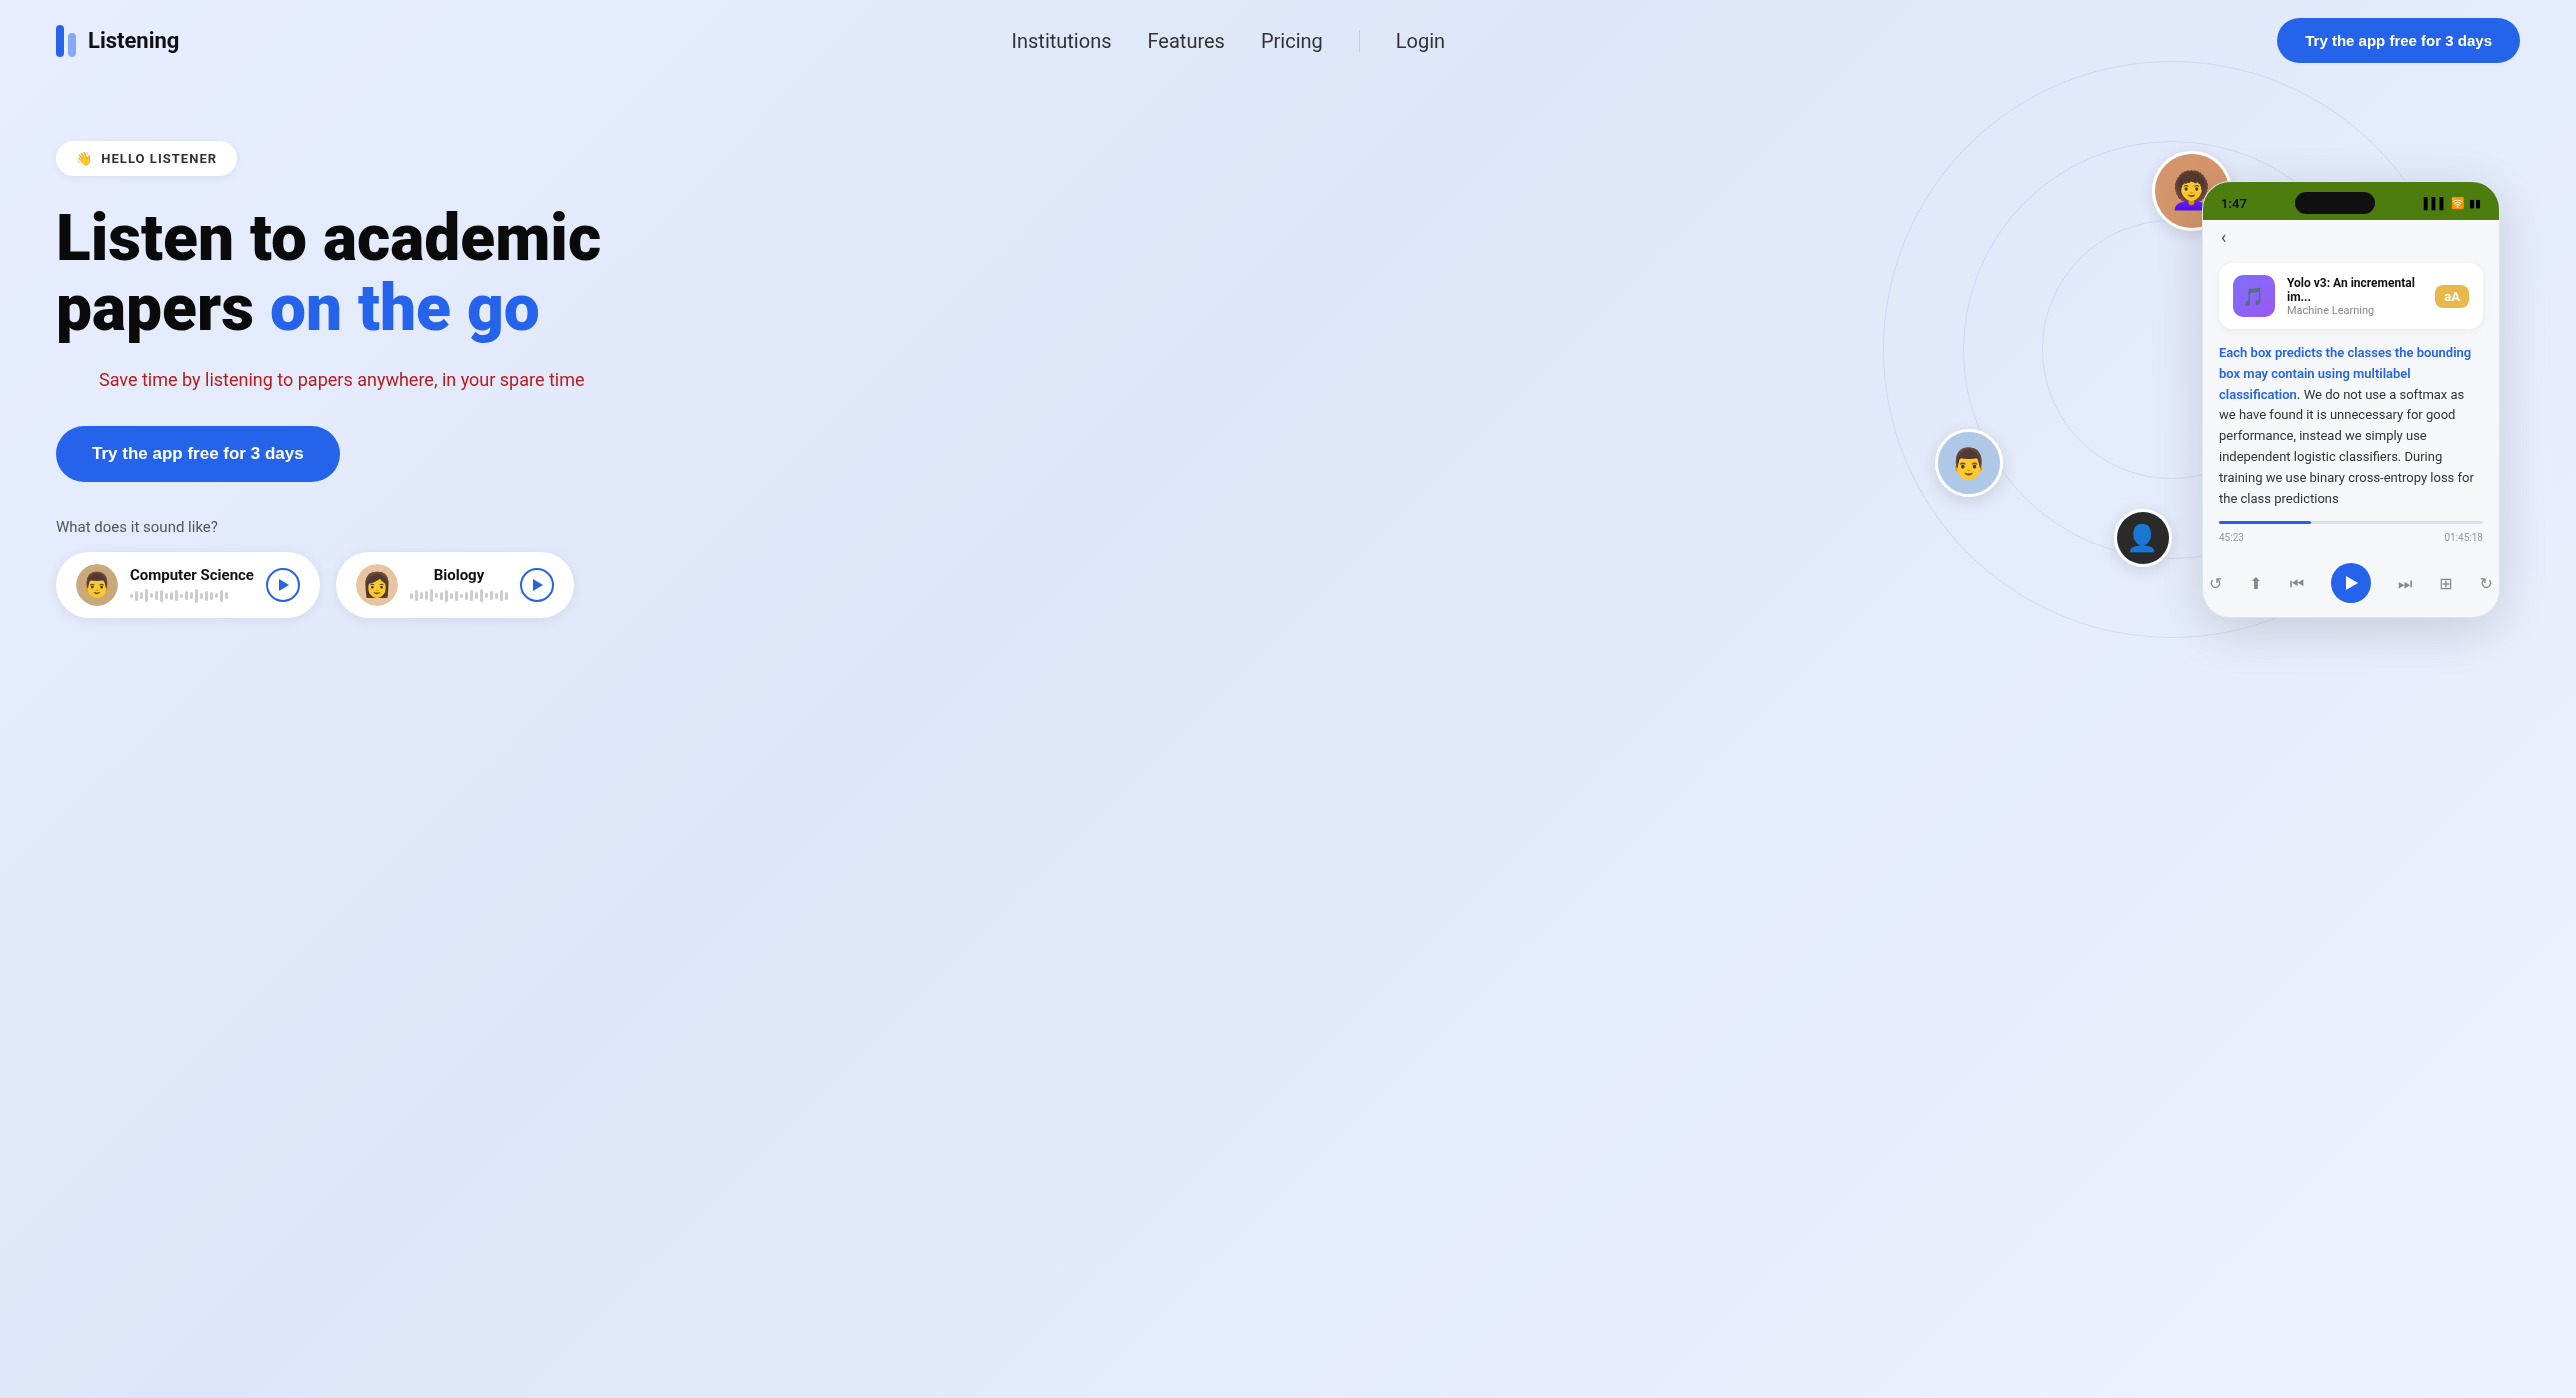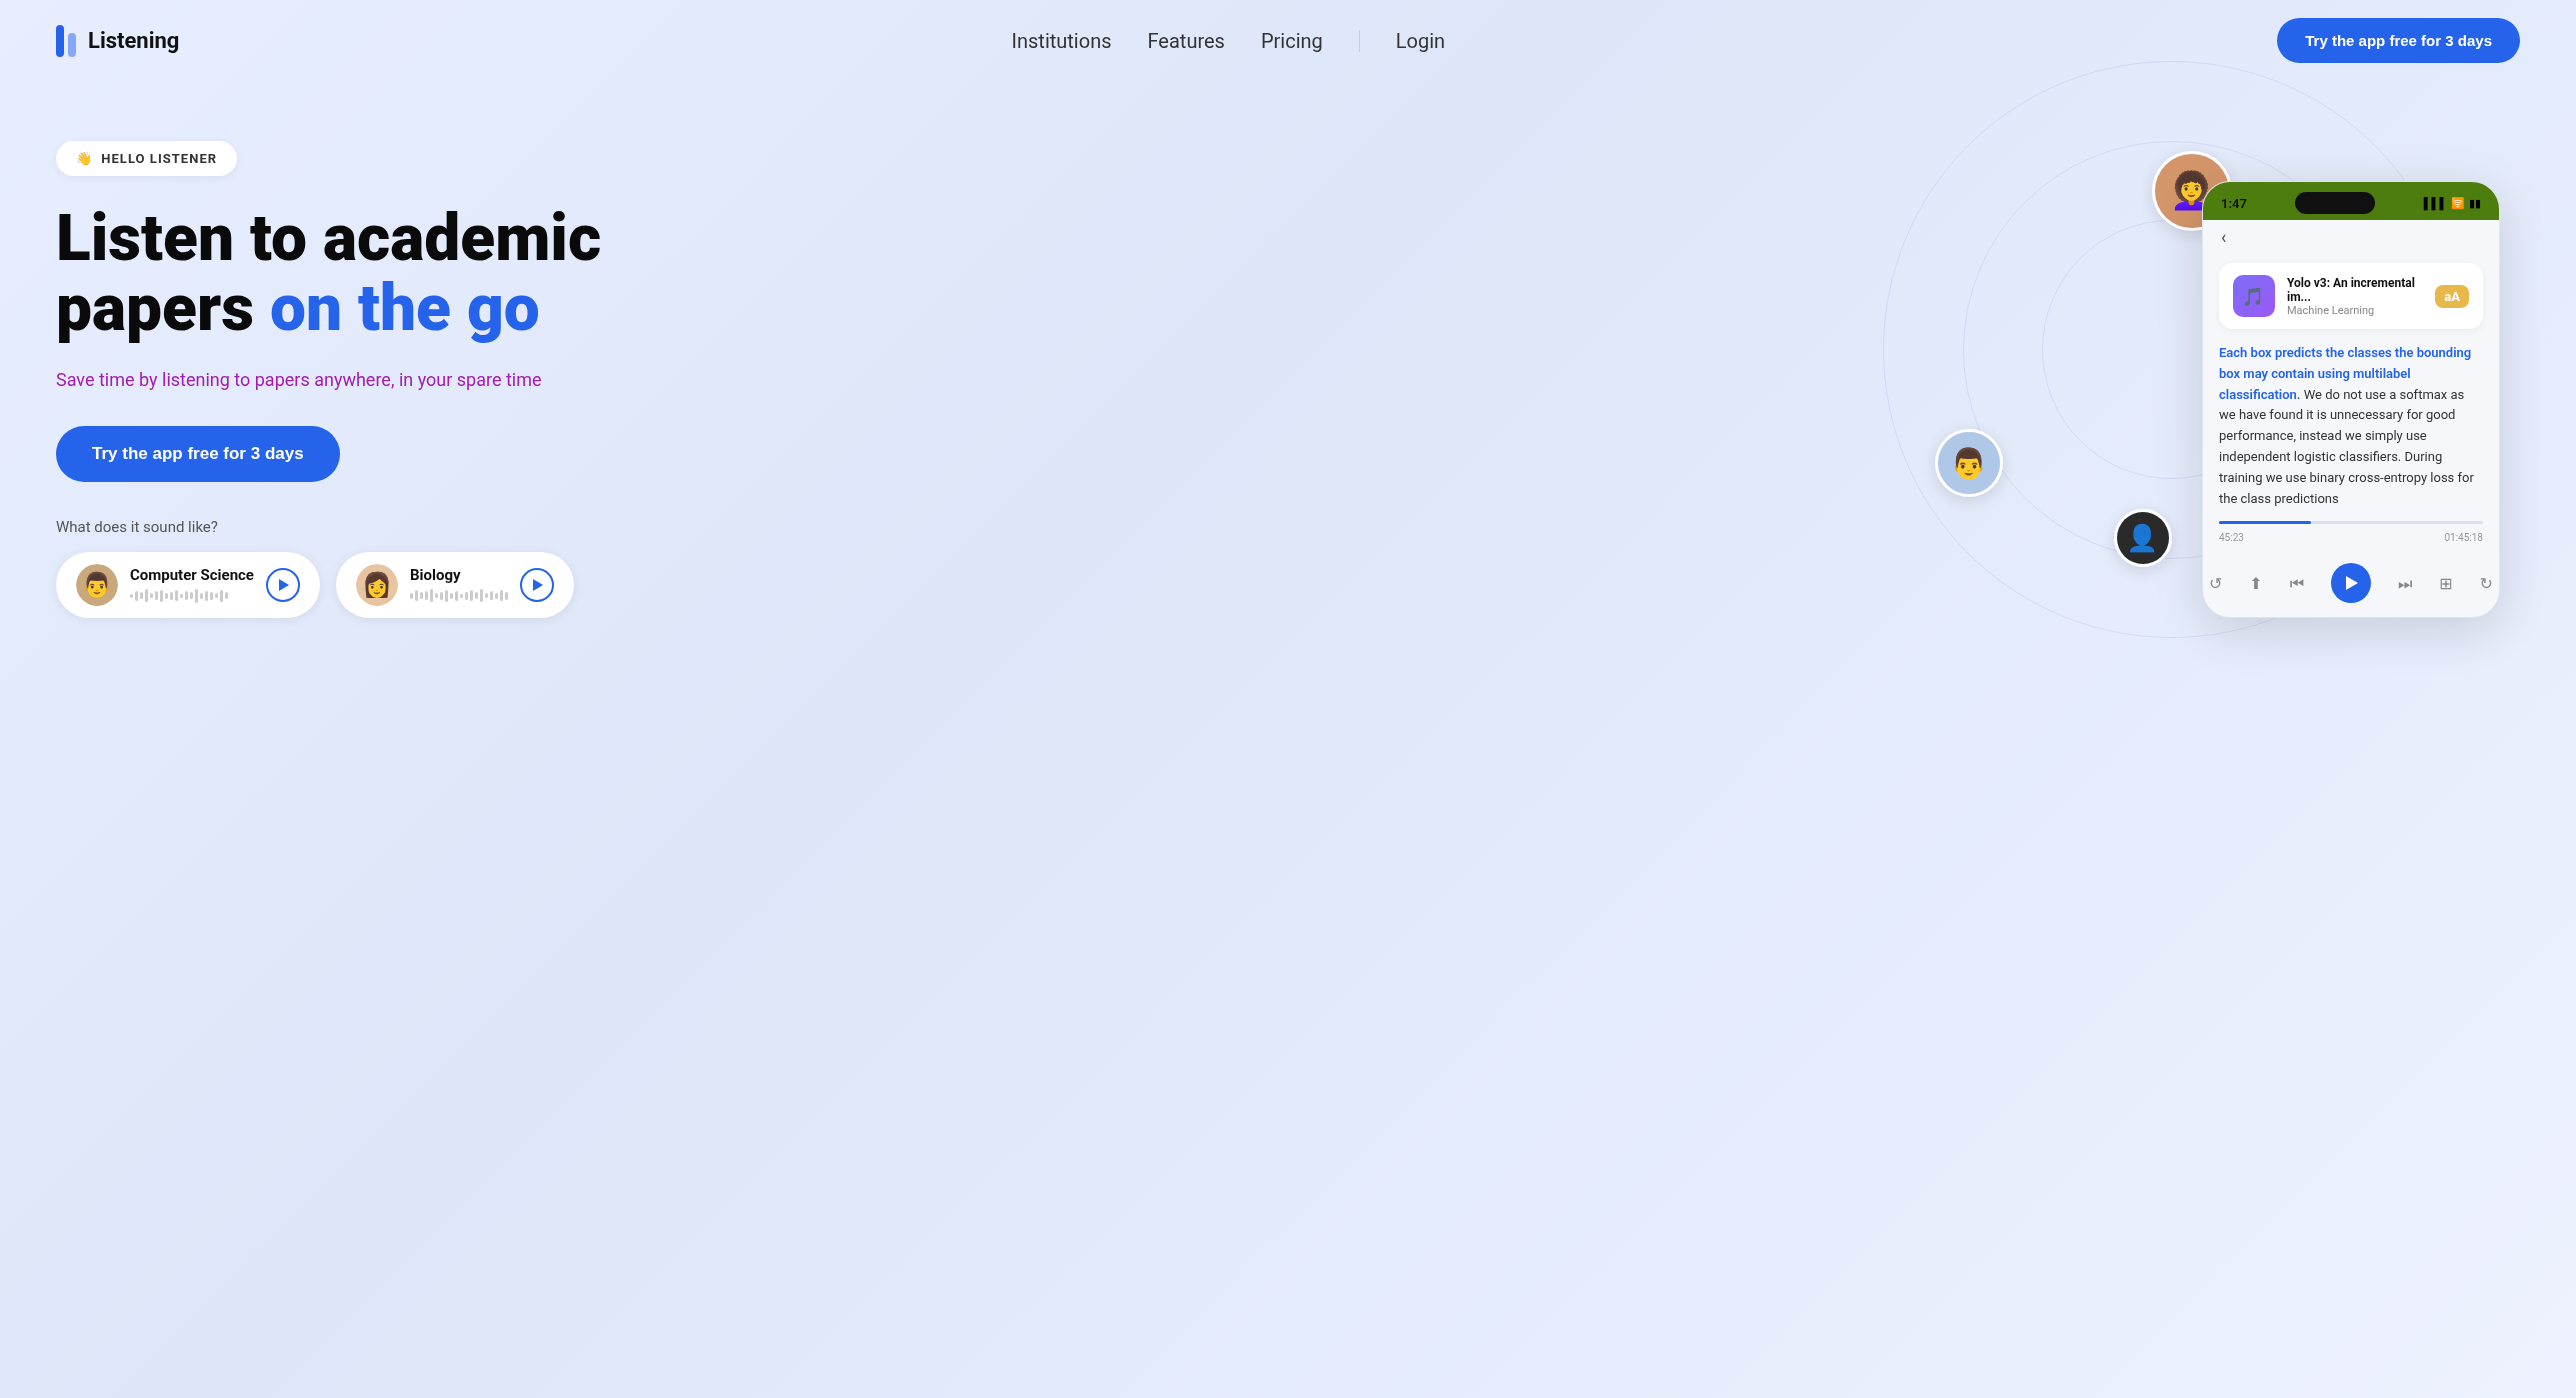--- a/index.html
+++ b/index.html
@@ -90,23 +90,24 @@
       font-weight: 900;
       line-height: 1.1;
       color: #0a0a0a;
       margin-bottom: 24px;
     }
     .hero-title .highlight {
       color: #2563eb;
     }
     .hero-subtitle {
       font-size: 18px;
-      color: #a21caf;
+      color: #b91c1c;
       margin-bottom: 36px;
       font-weight: 400;
+      margin-left: 43px;
     }
     .hero-cta {
       background: #2563eb;
       color: #fff;
       border: none;
       border-radius: 50px;
       padding: 18px 36px;
       font-size: 17px;
       font-weight: 700;
       cursor: pointer;
@@ -140,20 +141,21 @@
       flex-shrink: 0;
     }
     .audio-info {
       flex: 1;
     }
     .audio-label {
       font-size: 15px;
       font-weight: 700;
       color: #111;
       display: block;
+      text-align: center;
     }
     .audio-waveform {
       display: flex;
       align-items: center;
       gap: 2px;
       margin-top: 4px;
       height: 16px;
     }
     .wave-bar {
       width: 3px;

